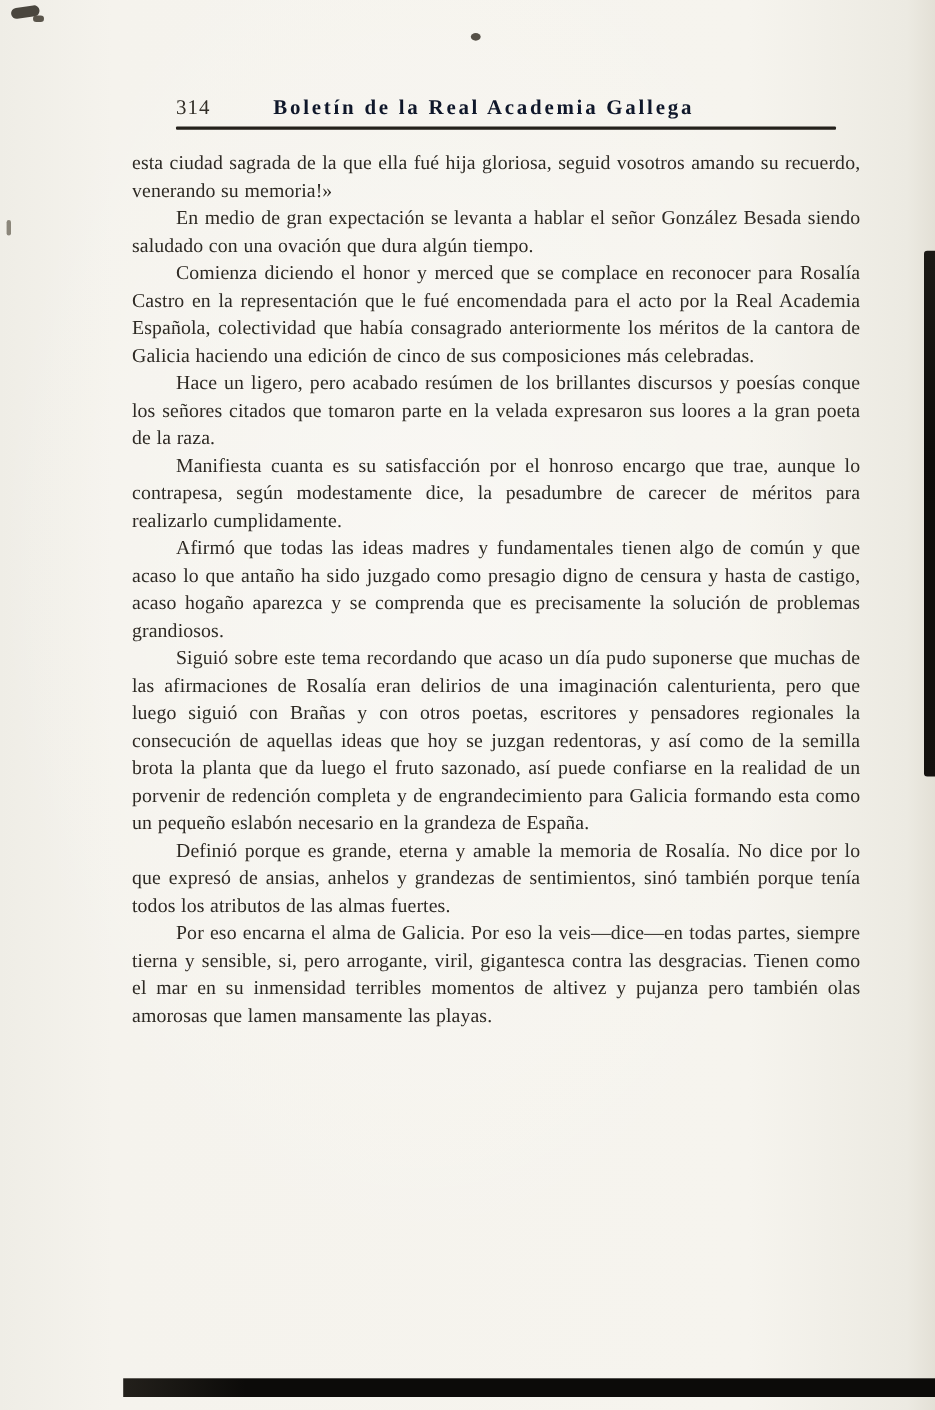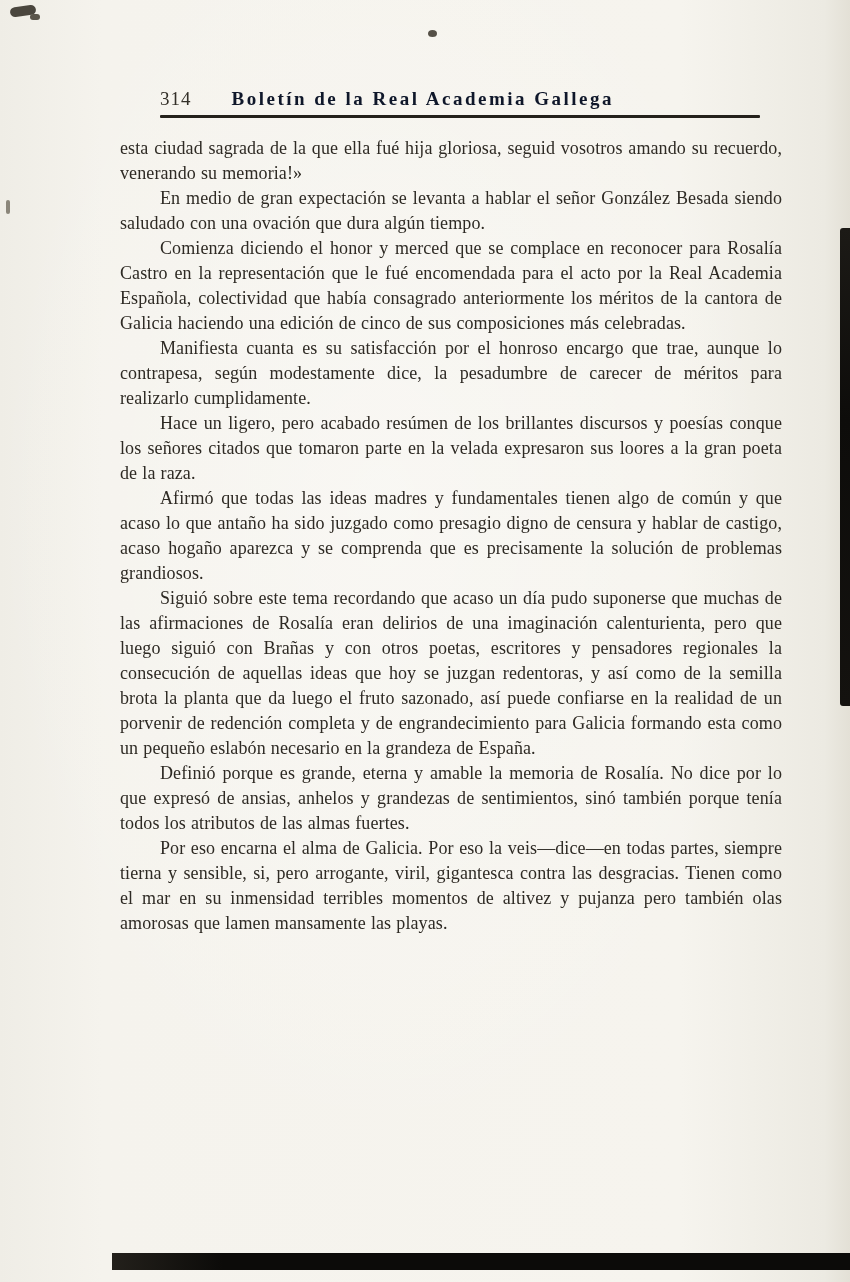--- a/index.html
+++ b/index.html
@@ -24,21 +24,21 @@
     position: absolute;
     top: 88px;
     left: 160px;
     width: 600px;
     display: flex;
     align-items: baseline;
   }
   .page-number {
     font-size: 19px;
     letter-spacing: 1px;
-    margin-right: 40px;
+    margin-right: 57px;
     color: #332f28;
   }
   .header-title {
     font-size: 19px;
     font-weight: bold;
     letter-spacing: 2.5px;
     color: #0f172a;
     white-space: nowrap;
   }
   .header-rule {
@@ -110,19 +110,19 @@
 <div class="header">
   <span class="page-number">314</span>
   <span class="header-title">Boletín de la Real Academia Gallega</span>
 </div>
 <div class="header-rule"></div>
 
 <div class="text-block">
   <p class="continuation">esta ciudad sagrada de la que ella fué hija gloriosa, seguid vosotros amando su recuerdo, venerando su memoria!»</p>
   <p>En medio de gran expectación se levanta a hablar el señor González Besada siendo saludado con una ovación que dura algún tiempo.</p>
   <p>Comienza diciendo el honor y merced que se complace en reconocer para Rosalía Castro en la representación que le fué encomendada para el acto por la Real Academia Española, colectividad que había consagrado anteriormente los méritos de la cantora de Galicia haciendo una edición de cinco de sus composiciones más celebradas.</p>
+  <p>Hace un ligero, pero acabado resúmen de los brillantes discursos y poesías conque los señores citados que tomaron parte en la velada expresaron sus loores a la gran poeta de la raza.</p>
   <p>Manifiesta cuanta es su satisfacción por el honroso encargo que trae, aunque lo contrapesa, según modestamente dice, la pesadumbre de carecer de méritos para realizarlo cumplidamente.</p>
-  <p>Hace un ligero, pero acabado resúmen de los brillantes discursos y poesías conque los señores citados que tomaron parte en la velada expresaron sus loores a la gran poeta de la raza.</p>
-  <p>Afirmó que todas las ideas madres y fundamentales tienen algo de común y que acaso lo que antaño ha sido juzgado como presagio digno de censura y hablar de castigo, acaso hogaño aparezca y se comprenda que es precisamente la solución de problemas grandiosos.</p>
+  <p>Afirmó que todas las ideas madres y fundamentales tienen algo de común y que acaso lo que antaño ha sido juzgado como presagio digno de censura y hasta de castigo, acaso hogaño aparezca y se comprenda que es precisamente la solución de problemas grandiosos.</p>
   <p>Siguió sobre este tema recordando que acaso un día pudo suponerse que muchas de las afirmaciones de Rosalía eran delirios de una imaginación calenturienta, pero que luego siguió con Brañas y con otros poetas, escritores y pensadores regionales la consecución de aquellas ideas que hoy se juzgan redentoras, y así como de la semilla brota la planta que da luego el fruto sazonado, así puede confiarse en la realidad de un porvenir de redención completa y de engrandecimiento para Galicia formando esta como un pequeño eslabón necesario en la grandeza de España.</p>
   <p>Definió porque es grande, eterna y amable la memoria de Rosalía. No dice por lo que expresó de ansias, anhelos y grandezas de sentimientos, sinó también porque tenía todos los atributos de las almas fuertes.</p>
   <p>Por eso encarna el alma de Galicia. Por eso la veis—dice—en todas partes, siempre tierna y sensible, si, pero arrogante, viril, gigantesca contra las desgracias. Tienen como el mar en su inmensidad terribles momentos de altivez y pujanza pero también olas amorosas que lamen mansamente las playas.</p>
 </div>
 
 </body></html>

